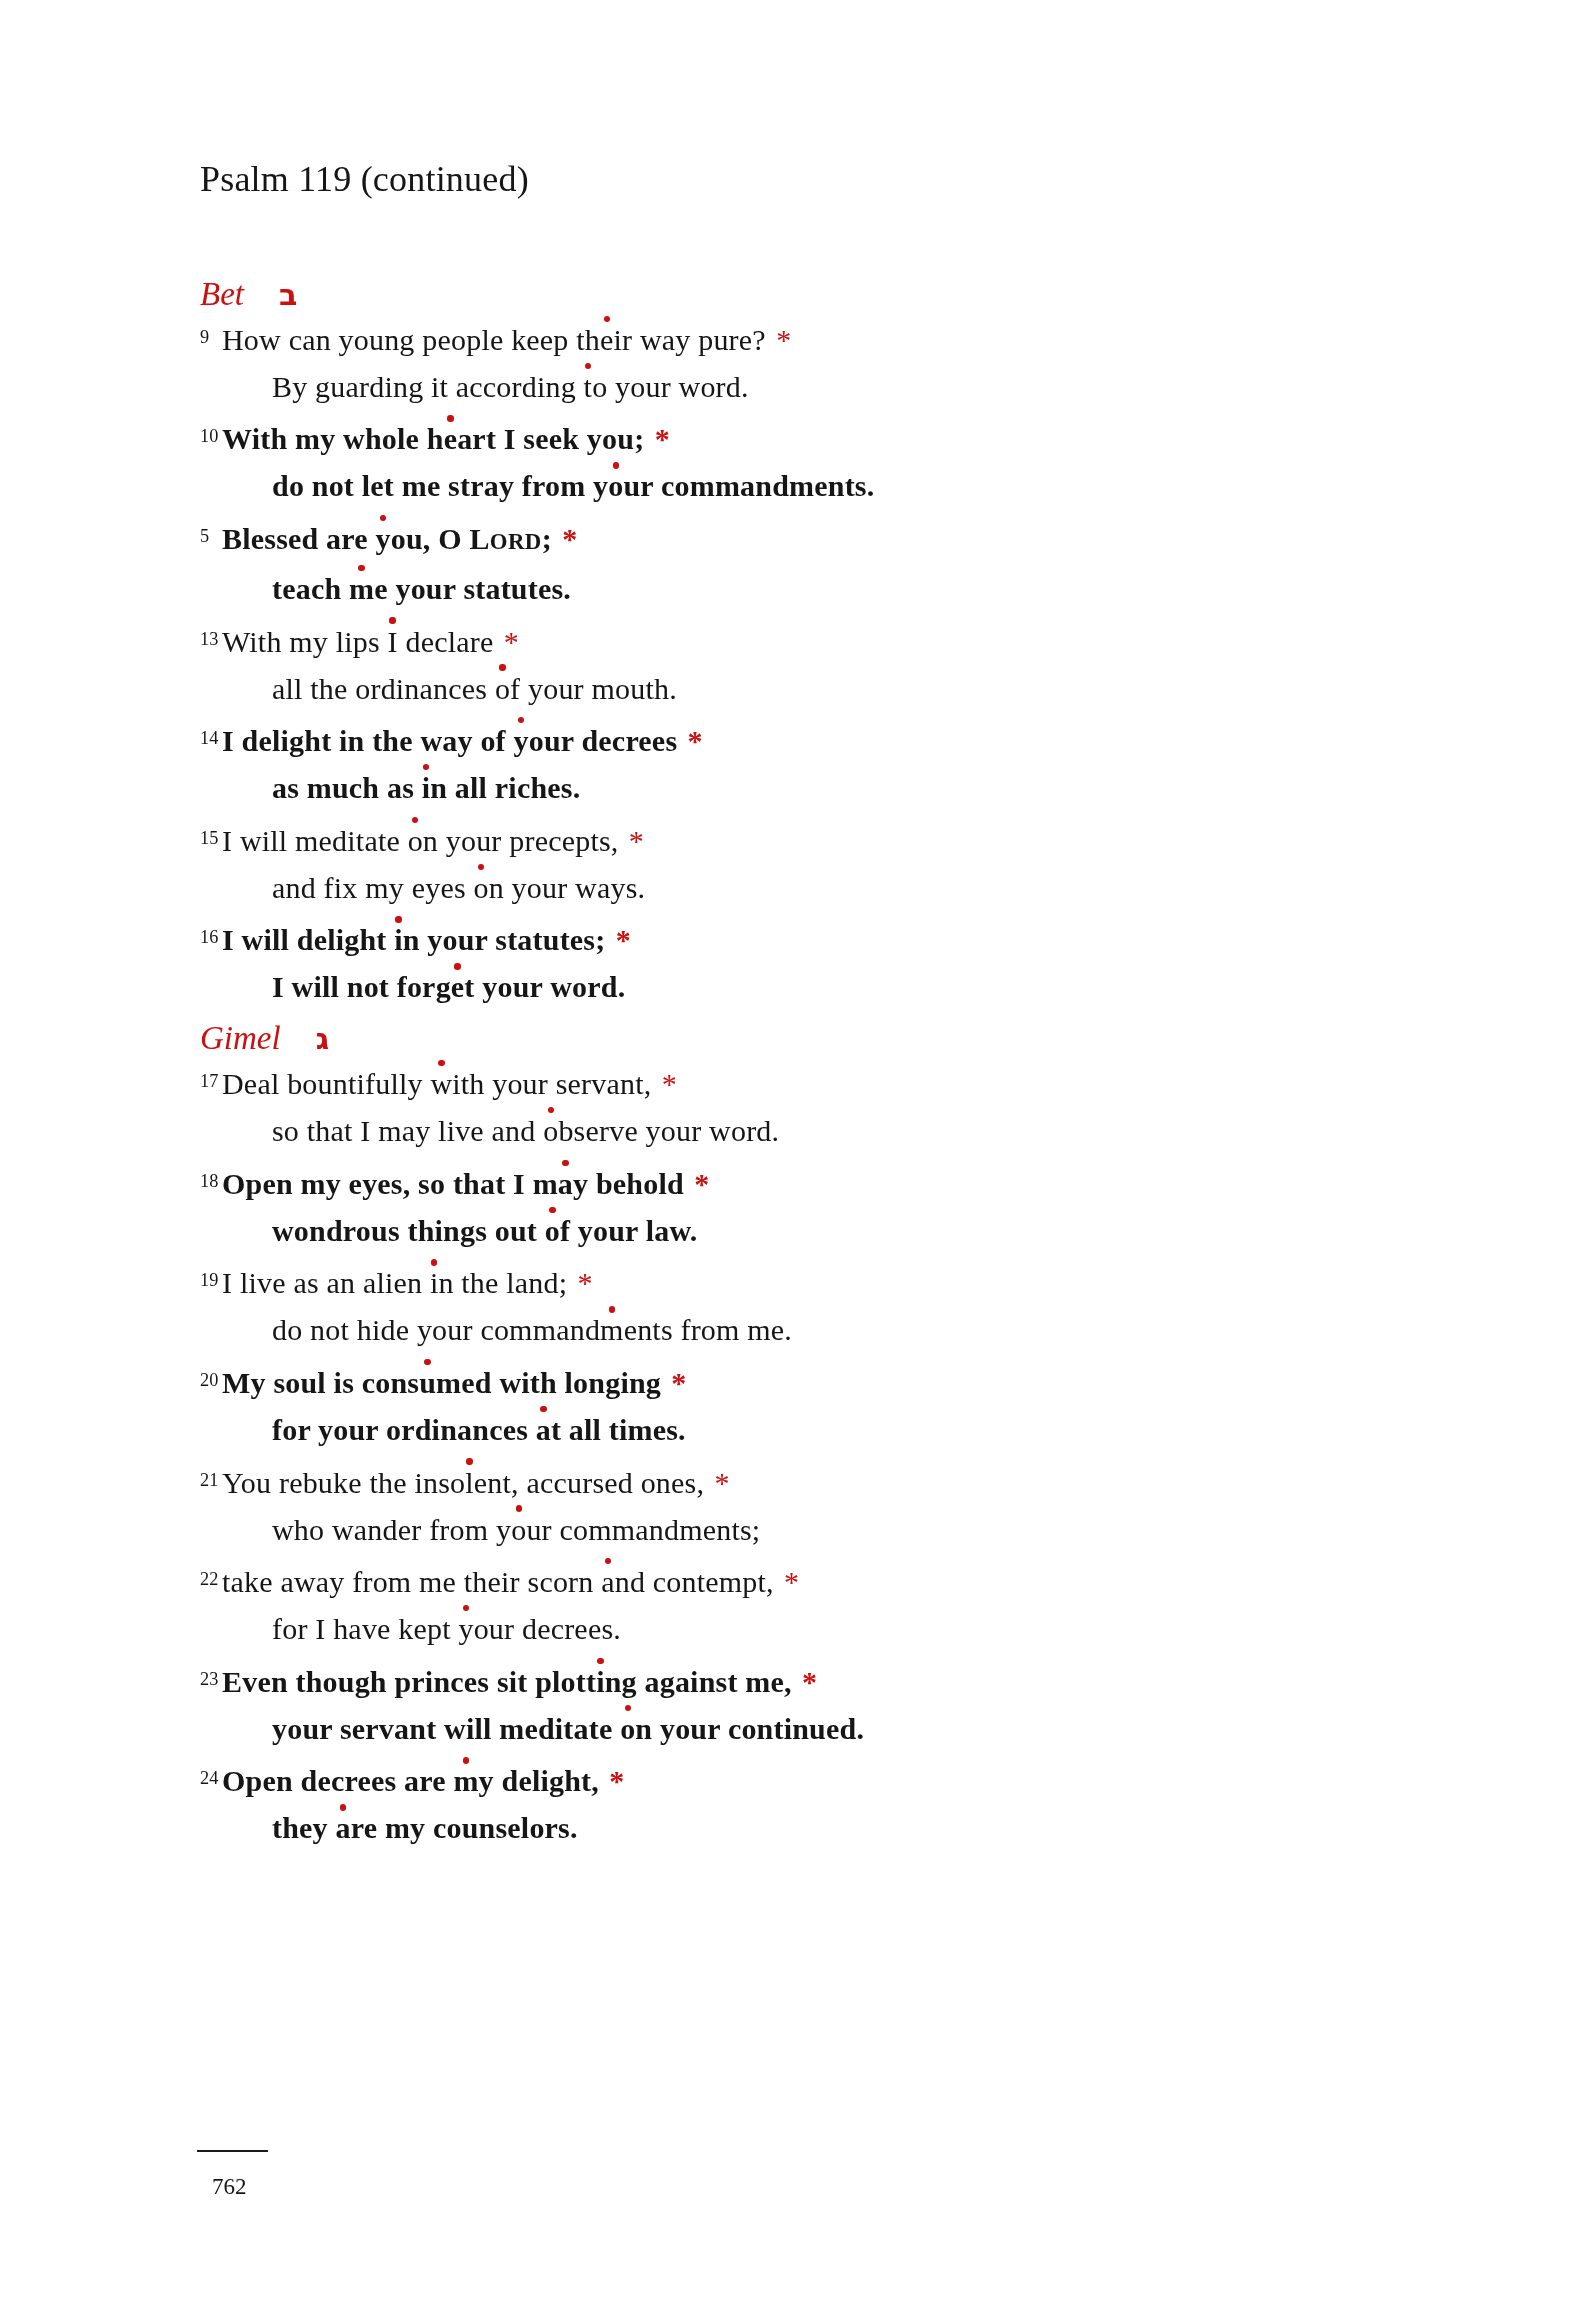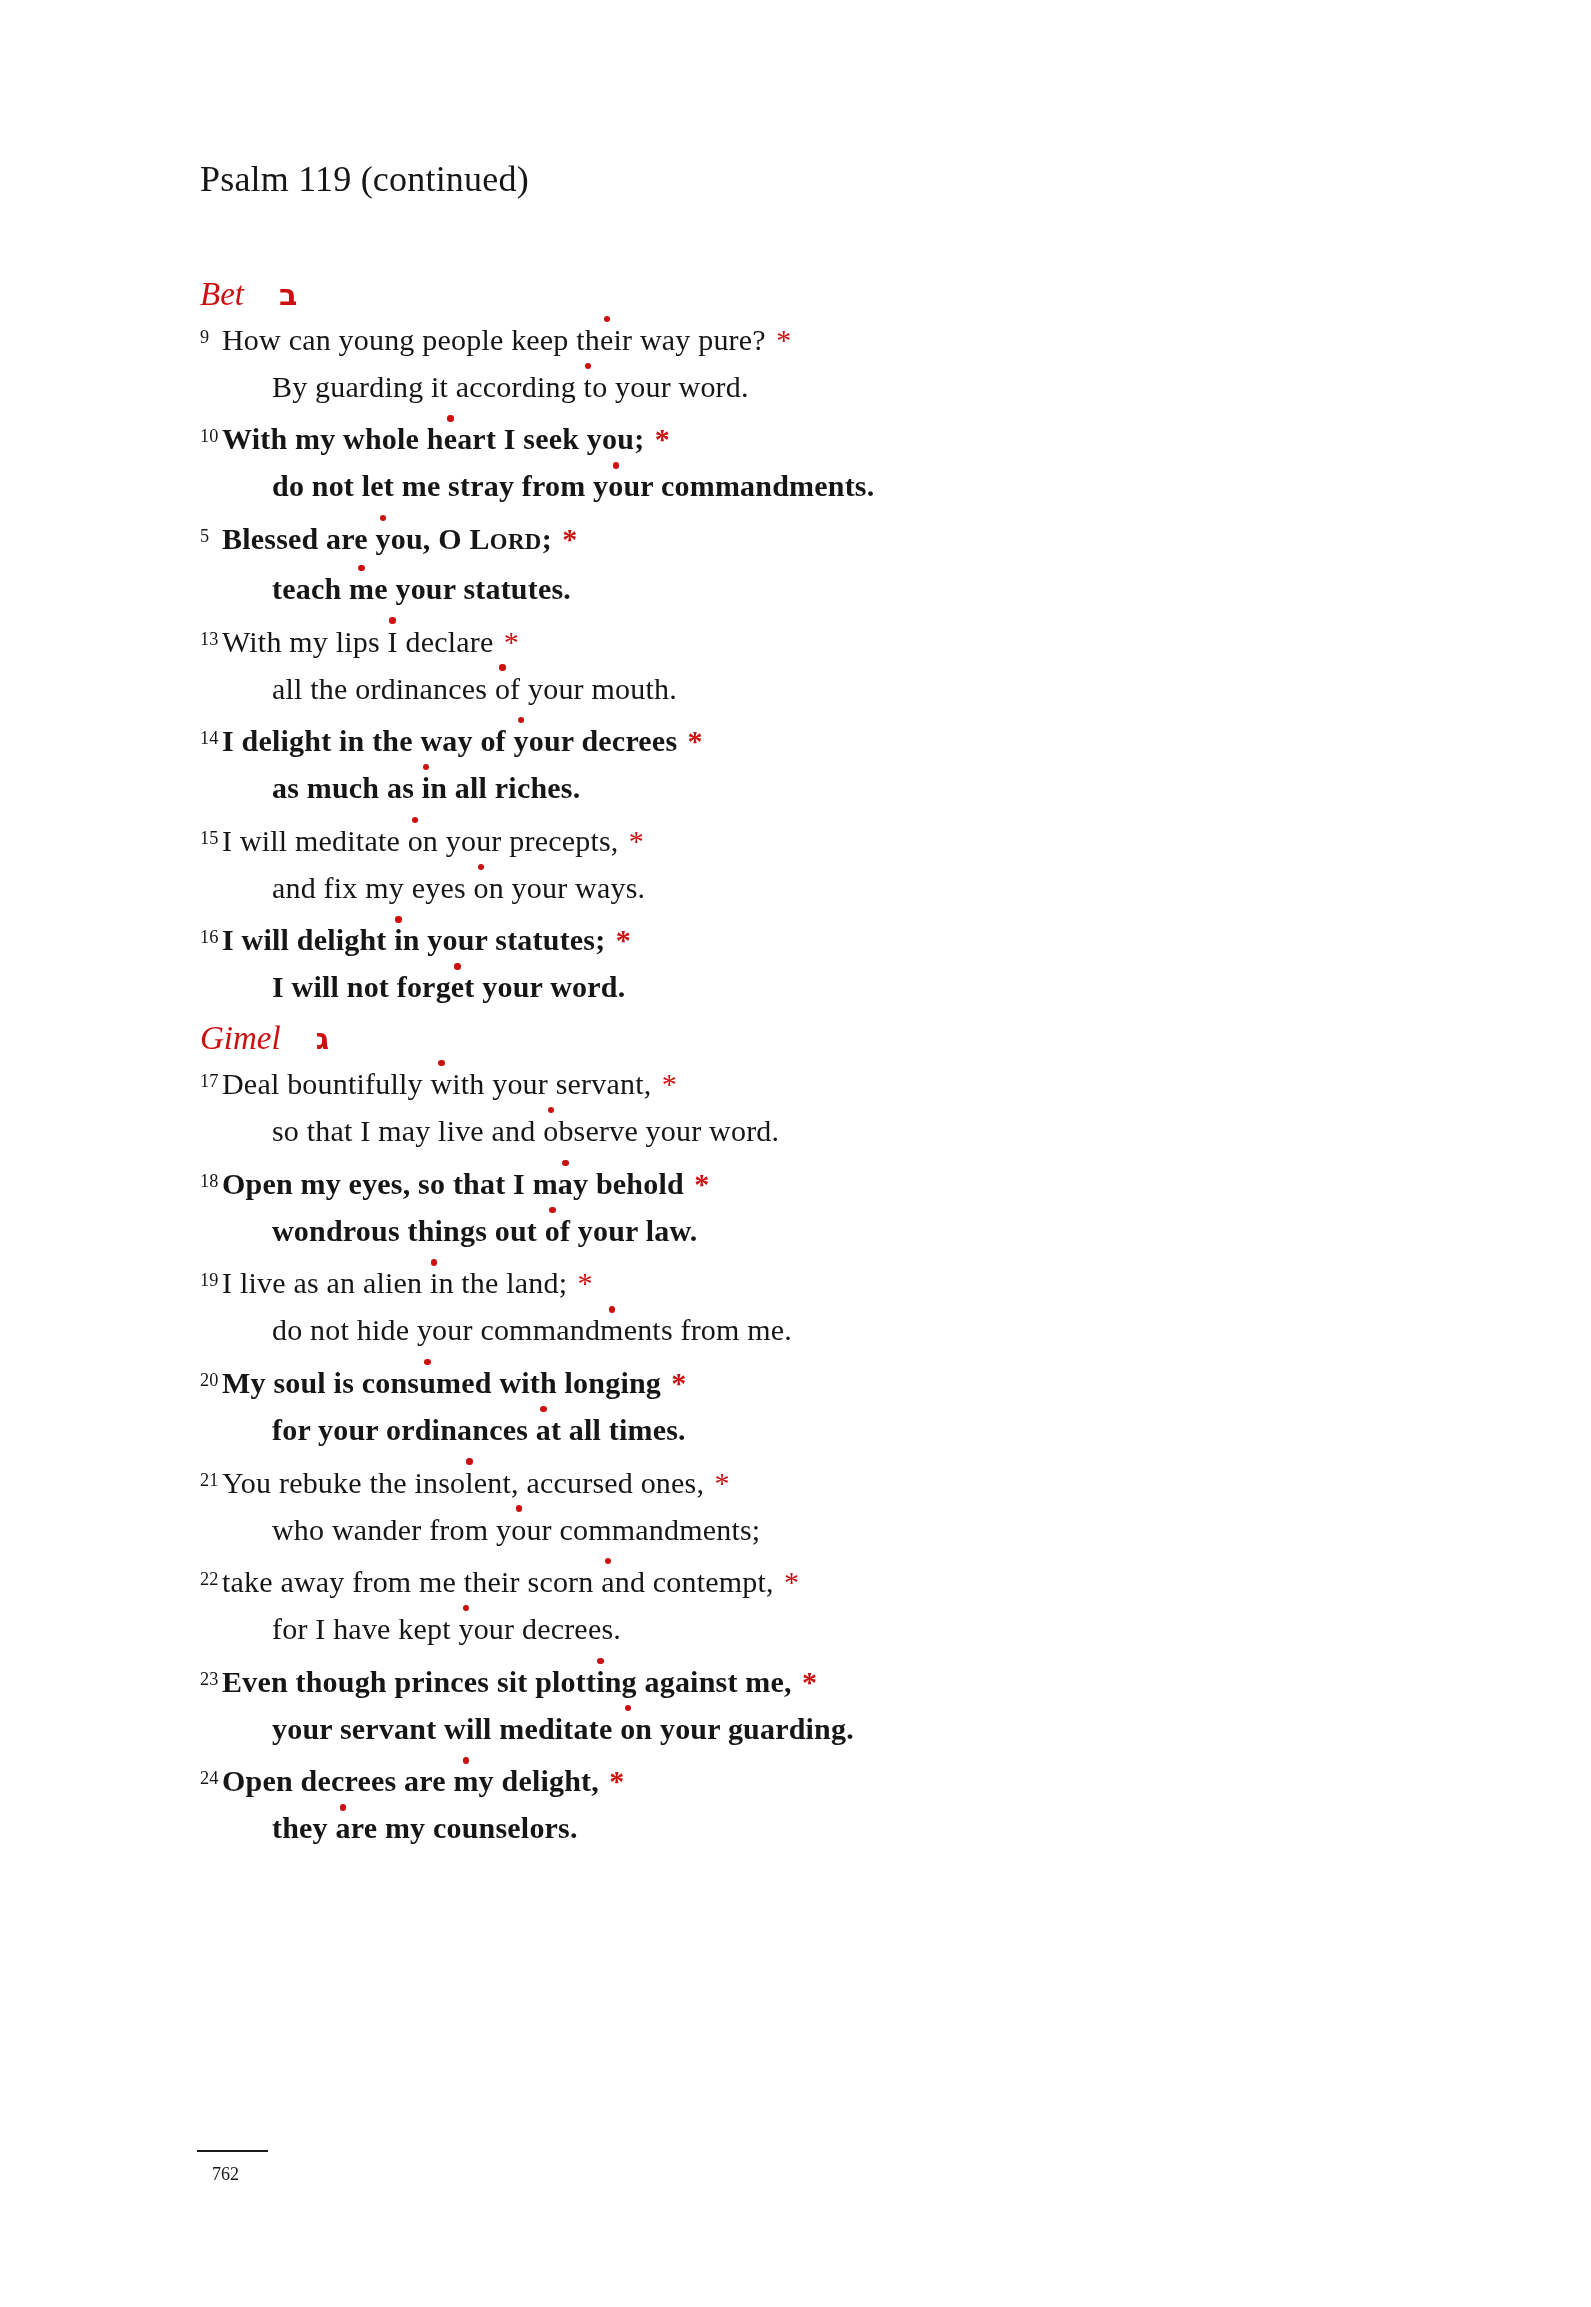--- a/index.html
+++ b/index.html
@@ -38,21 +38,21 @@
   .pt::after {
     content: ""; position: absolute; left: 50%; top: -7.2px;
     width: 6.4px; height: 6.4px; margin-left: -3.2px; border-radius: 50%;
     background: var(--red);
   }
   .ast { color: var(--red); margin-left: 10.3px; }
   .ord { font-size: 0.76em; letter-spacing: 0.5px; }
   .footer { position: absolute; left: 197px; top: 2150px; }
   .footer-rule { width: 71px; height: 2.4px; background: #1a1a1a; }
   .page-number {
-    font-size: 18px; line-height: 1; margin-top: 13px; padding-left: 15px;
+    font-size: 23px; line-height: 1; margin-top: 23px; padding-left: 15px;
     color: var(--ink);
   }
 </style>
 </head>
 <body>
 
 <div class="page">
   <div class="content">
     <div class="running-head">Psalm 119 (continued)</div>
     <div id="sections-root">
@@ -108,21 +108,21 @@
           <div class="verse">
             <div class="vline l1"><sup class="vnum">21</sup><span>You rebuke the inso</span><span class="pt">l</span><span>ent, accursed ones,</span><span class="ast">*</span></div>
             <div class="vline l2"><span>who wander from y</span><span class="pt">o</span><span>ur commandments;</span></div>
           </div>
           <div class="verse">
             <div class="vline l1"><sup class="vnum">22</sup><span>take away from me their scorn </span><span class="pt">a</span><span>nd contempt,</span><span class="ast">*</span></div>
             <div class="vline l2"><span>for I have kept </span><span class="pt">y</span><span>our decrees.</span></div>
           </div>
           <div class="verse bold">
             <div class="vline l1"><sup class="vnum">23</sup><span>Even though princes sit plott</span><span class="pt">i</span><span>ng against me,</span><span class="ast">*</span></div>
-            <div class="vline l2"><span>your servant will meditate </span><span class="pt">o</span><span>n your guarding.</span></div>
+            <div class="vline l2"><span>your servant will meditate </span><span class="pt">o</span><span>n your continued.</span></div>
           </div>
           <div class="verse bold">
             <div class="vline l1"><sup class="vnum">24</sup><span>Open decrees are </span><span class="pt">m</span><span>y delight,</span><span class="ast">*</span></div>
             <div class="vline l2"><span>they </span><span class="pt">a</span><span>re my counselors.</span></div>
           </div>
         </div>
       </div>
   </div>
 
   <div class="footer">

